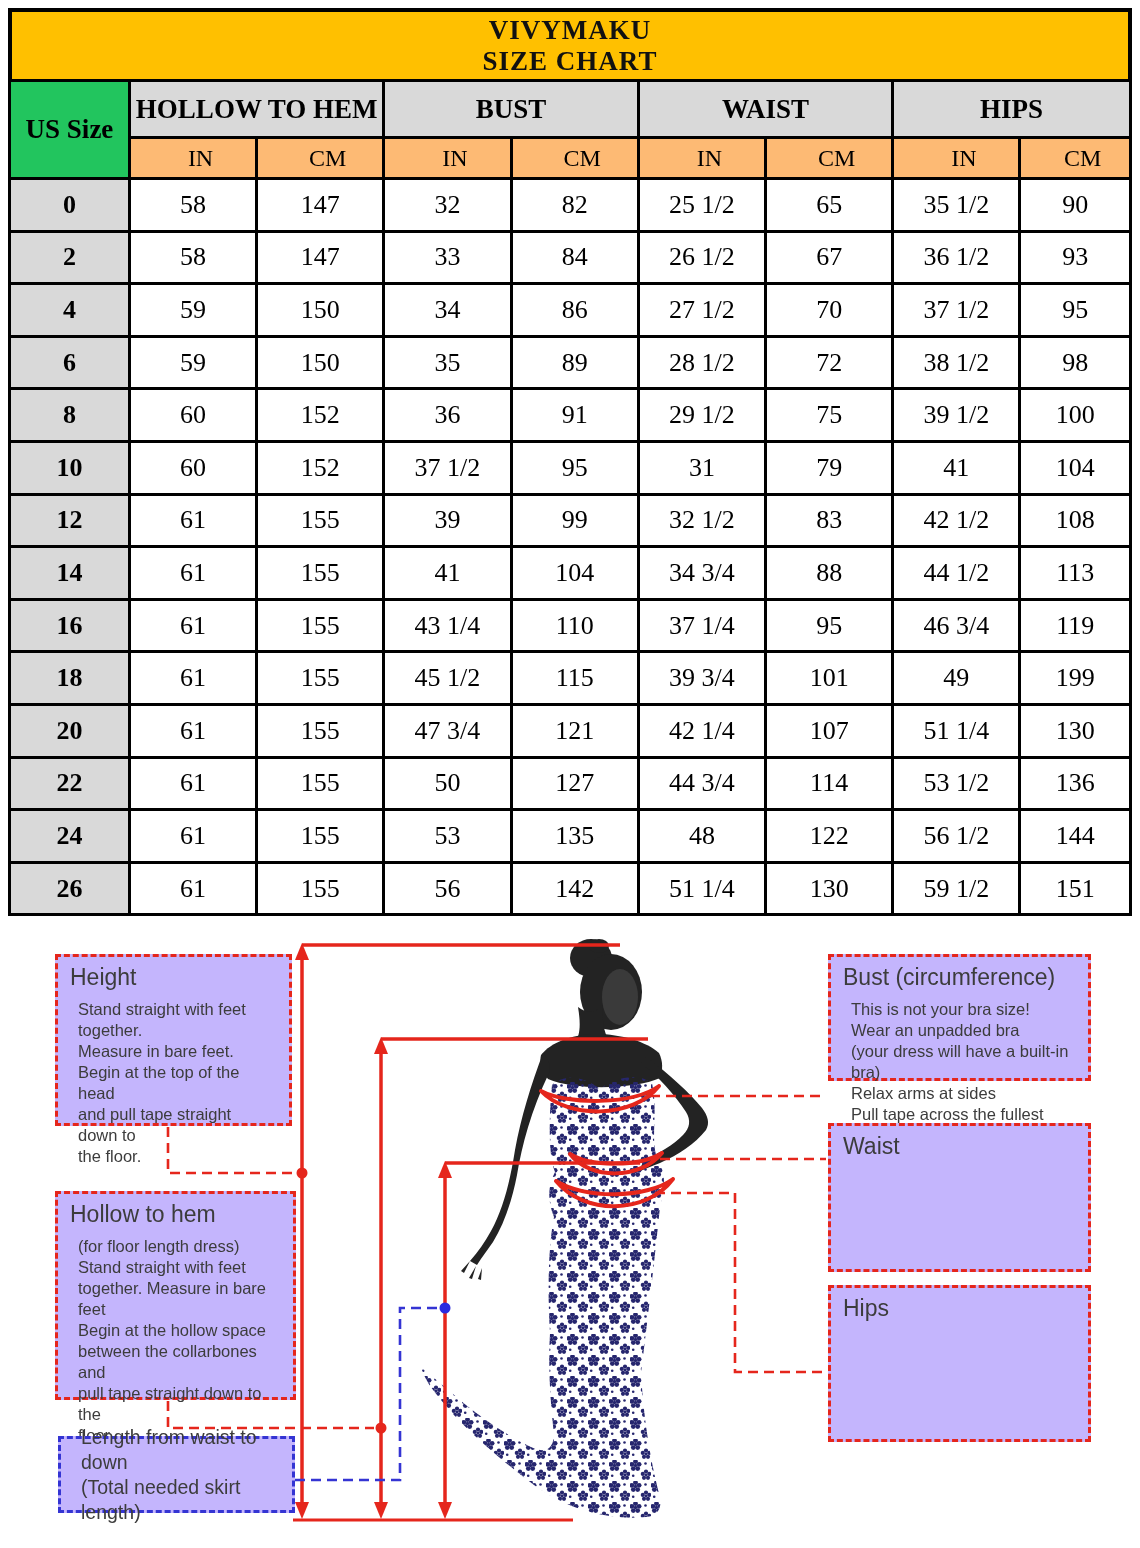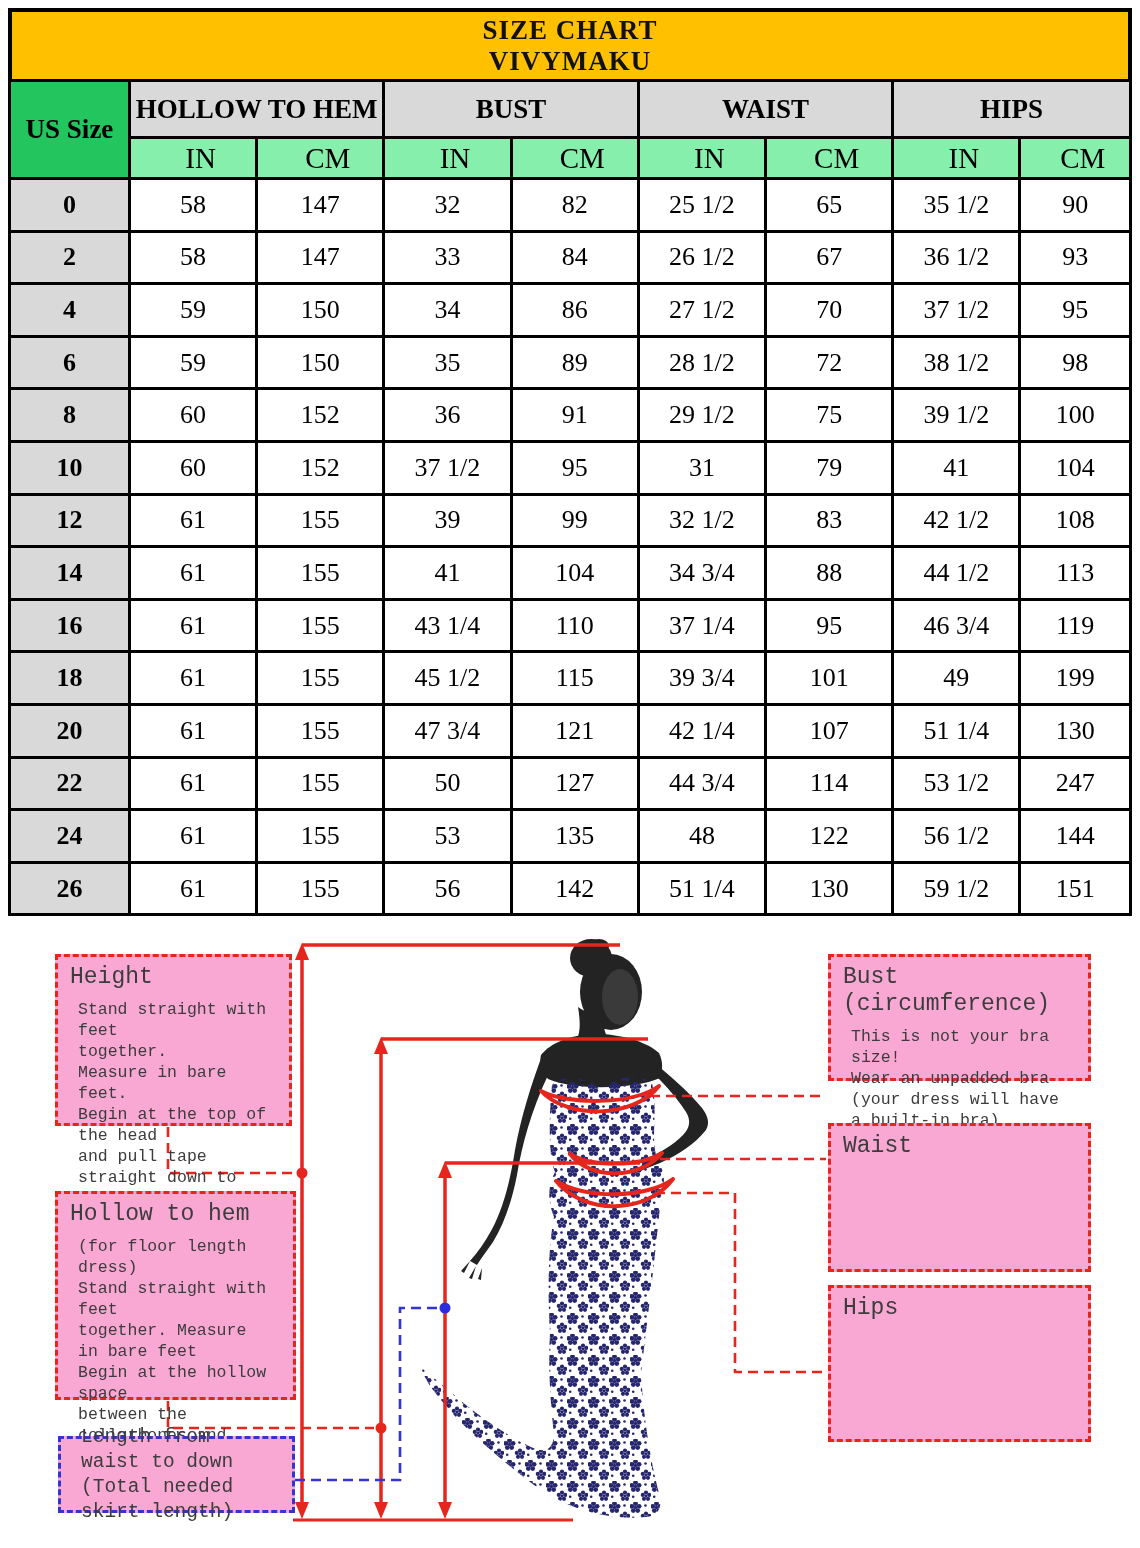--- a/index.html
+++ b/index.html
@@ -6,48 +6,48 @@
   body{width:1140px;height:1548px;position:relative;font-family:"Liberation Serif",serif;}
 
   
   .sheet{position:absolute;top:8px;left:8px;width:1124px;}
   .title-band{border:4px solid #000;background:#FFC000;text-align:center;padding:3px 0 2px 0;}
   .title-band div{font-weight:bold;font-size:27px;line-height:31px;letter-spacing:1px;color:#111;}
   table{width:100%;border-collapse:collapse;table-layout:fixed;margin-top:-4px;}
   th,td{border:3px solid #000;text-align:center;vertical-align:middle;overflow:hidden;white-space:nowrap;}
   thead .grp{height:52px;background:#D9D9D9;font-size:27px;font-weight:bold;}
   thead .corner{background:#22c55e;font-size:27px;font-weight:bold;}
-  thead .unit{height:36px;background:#86efac;font-size:29px;font-weight:normal;padding-left:16px;}
+  thead .unit{height:36px;background:#fdba74;font-size:24px;font-weight:normal;padding-left:16px;}
   tbody th{background:#D9D9D9;font-size:26px;font-weight:bold;height:47.6px;}
   tbody td{background:#fff;font-size:26px;font-weight:normal;}
 
   
   .diagram{position:absolute;top:935px;left:0;width:1140px;height:613px;}
   .diagram svg{position:absolute;top:0;left:0;z-index:1;}
-  .note-box{position:absolute;z-index:2;background:#f9a8d4;border:3px dashed #E5261C;
+  .note-box{position:absolute;z-index:2;background:#c4b5fd;border:3px dashed #E5261C;
             padding:7px 10px 6px 12px;box-sizing:border-box;
-            font-family:Liberation Mono, monospace;color:#3C3C3C;}
+            font-family:Liberation Sans, sans-serif;color:#3C3C3C;}
   .note-box.blue{border-color:#3434D3;}
   .note-title{font-size:23px;line-height:27px;margin:0 0 2px 0;}
   .note-body{font-size:16.5px;line-height:21px;margin:8px;white-space:pre-line;}
   .note-body.big{font-size:19.5px;line-height:25px;}
   .box-height{left:55px;top:19px;width:237px;height:172px;}
   .box-hollow{left:55px;top:256px;width:241px;height:209px;}
   .box-length{left:58px;top:501px;width:237px;height:77px;display:flex;align-items:center;}
   .box-bust{left:828px;top:19px;width:263px;height:127px;}
   .box-waist{left:828px;top:188px;width:263px;height:149px;}
   .box-hips{left:828px;top:350px;width:263px;height:157px;}
 </style>
 </head>
 <body>
 
 <div class="sheet">
   <div class="title-band">
+    <div>VIVYMAKU</div>
     <div>SIZE CHART</div>
-    <div>VIVYMAKU</div>
   </div>
   <table>
     <colgroup>
       <col style="width:10.7%">
         <col style="width:11.35%">
         <col style="width:11.35%">
       <col style="width:11.35%">
         <col style="width:11.35%">
         <col style="width:11.35%">
       <col style="width:11.35%">
@@ -197,21 +197,21 @@
         </tr>
         <tr>
           <th>22</th>
           <td>61</td>
           <td>155</td>
           <td>50</td>
           <td>127</td>
           <td>44 3/4</td>
           <td>114</td>
           <td>53 1/2</td>
-          <td>247</td>
+          <td>136</td>
         </tr>
         <tr>
           <th>24</th>
           <td>61</td>
           <td>155</td>
           <td>53</td>
           <td>135</td>
           <td>48</td>
           <td>122</td>
           <td>56 1/2</td>

